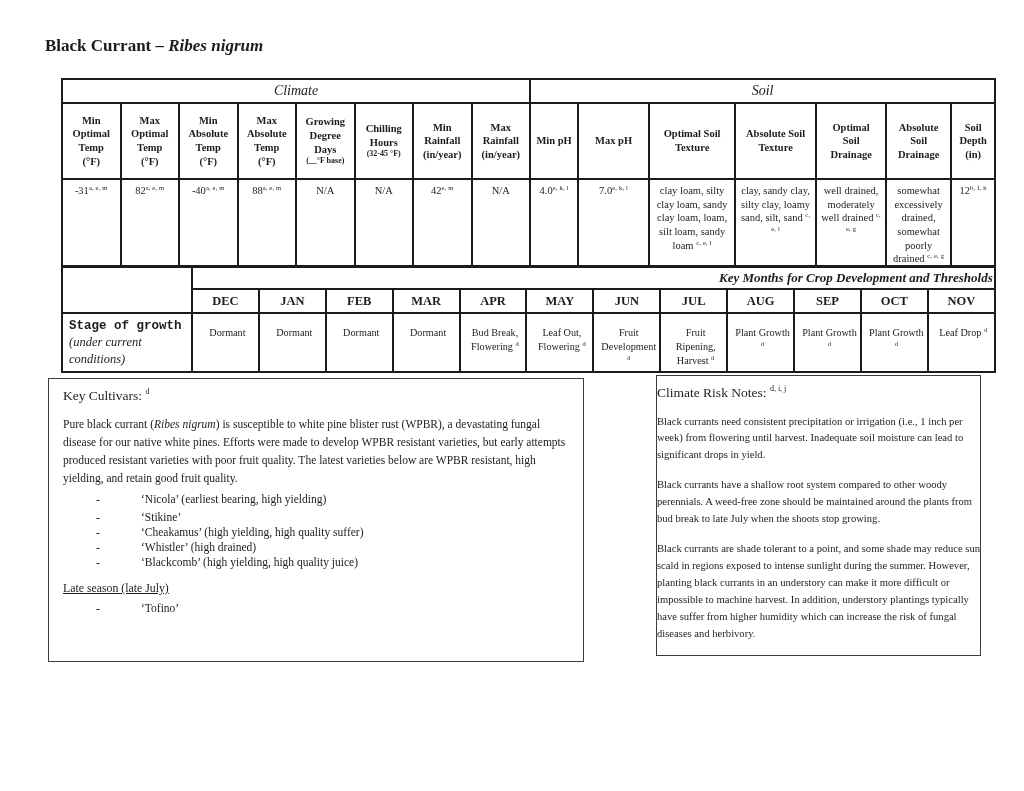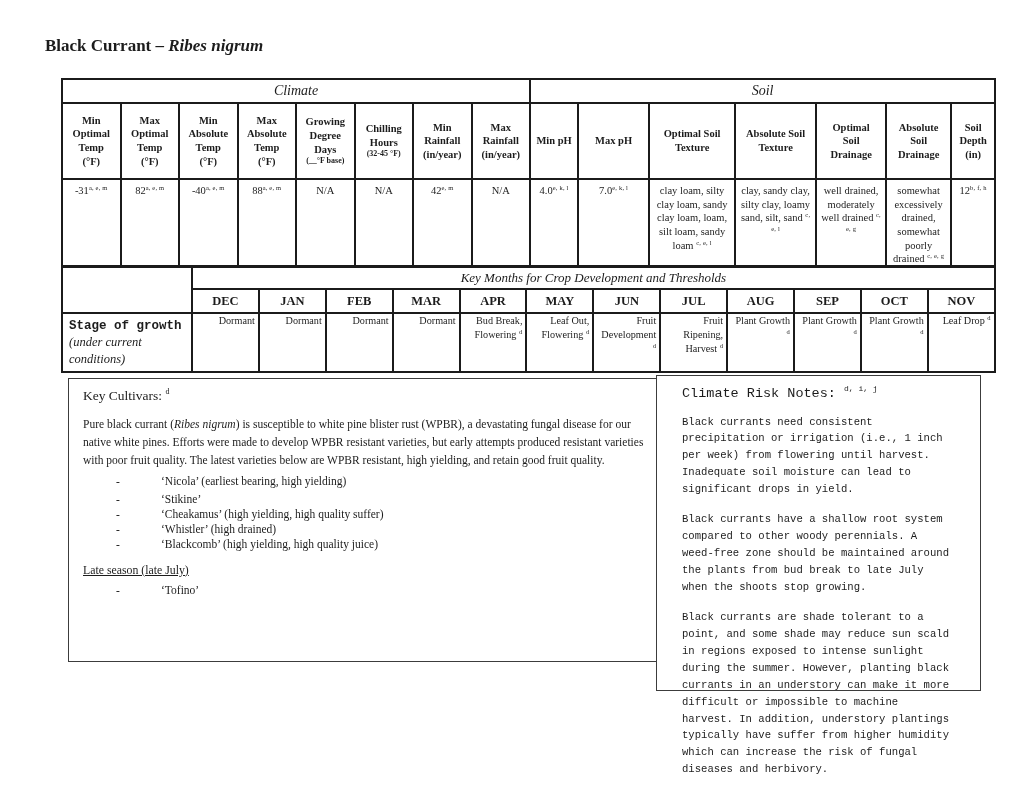--- a/index.html
+++ b/index.html
@@ -18,30 +18,30 @@
   .tbl-wrap{position:absolute;}
   #climate-soil{left:45px;top:78px;width:933px;}
   .group-hd{font-style:italic;font-weight:normal;font-size:14px;text-align:center;height:20px;}
   .col-hd{font-weight:bold;font-size:10.5px;text-align:center;vertical-align:middle;height:70px;line-height:1.3;padding:2px 1px;}
   .hdr-label{white-space:pre-line;}
   .hdr-sub{font-size:8px;white-space:pre-line;}
   .data-row td{vertical-align:top;text-align:center;font-size:10.5px;height:77px;padding:4px 2px 0 2px;line-height:1.3;}
   sup.fn{font-size:6.5px;line-height:0;vertical-align:super;letter-spacing:0.2px;}
   
   #key-months{left:45px;top:265px;width:933px;}
-  .km-title{font-style:italic;font-size:13px;text-align:center;height:19px;font-weight:normal;}
+  .km-title{font-style:italic;font-size:13px;text-align:right;height:19px;font-weight:bold;}
   .km-month{font-weight:bold;font-size:12.5px;text-align:center;height:20px;}
   .km-labelcell{vertical-align:top;text-align:left;padding:3px 4px 0 6px;font-size:12.5px;line-height:1.3;height:54px;}
   .km-label-main{font-weight:bold;font-family:Liberation Mono, monospace;}
   .km-label-sub{font-style:italic;}
-  .km-stage{vertical-align:top;text-align:right;font-size:10.2px;padding:0 3px 0 7px;line-height:1.35;}
+  .km-stage{vertical-align:top;text-align:center;font-size:10.2px;padding:12px 3px 0 7px;line-height:1.35;}
   
   .box{position:absolute;border:1.5px solid #3c3c3c;background:#fff;box-sizing:border-box;}
-  #cultivars-box{left:48px;top:378px;width:594px;height:284px;padding:8px 14px;margin-left:20px;}
-  #risk-box{left:656px;top:375px;width:325px;height:316px;padding:8px 25px;font-family:Liberation Mono, monospace;}
+  #cultivars-box{left:48px;top:378px;width:536px;height:284px;padding:8px 14px;}
+  #risk-box{left:656px;top:375px;width:325px;height:281px;padding:8px 0;}
   .box-heading{font-size:13.5px;}
   .box-heading sup{font-size:8px;}
   .box p{margin:11px 0 0 0;font-size:11.5px;line-height:1.58;}
   #risk-box p{font-size:10.6px;line-height:1.6;margin:13px 0 0 0;}
   .season-hd{margin:13px 0 0 0;font-size:11.8px;text-decoration:underline;}
   .cult-item{position:relative;padding-left:78px;margin-top:6px;font-size:11.5px;}
   .cult-item .dash{position:absolute;left:33px;top:0;}
   .mid .cult-item{margin-top:3px;}
   .intro .it{font-style:italic;}
 </style>

